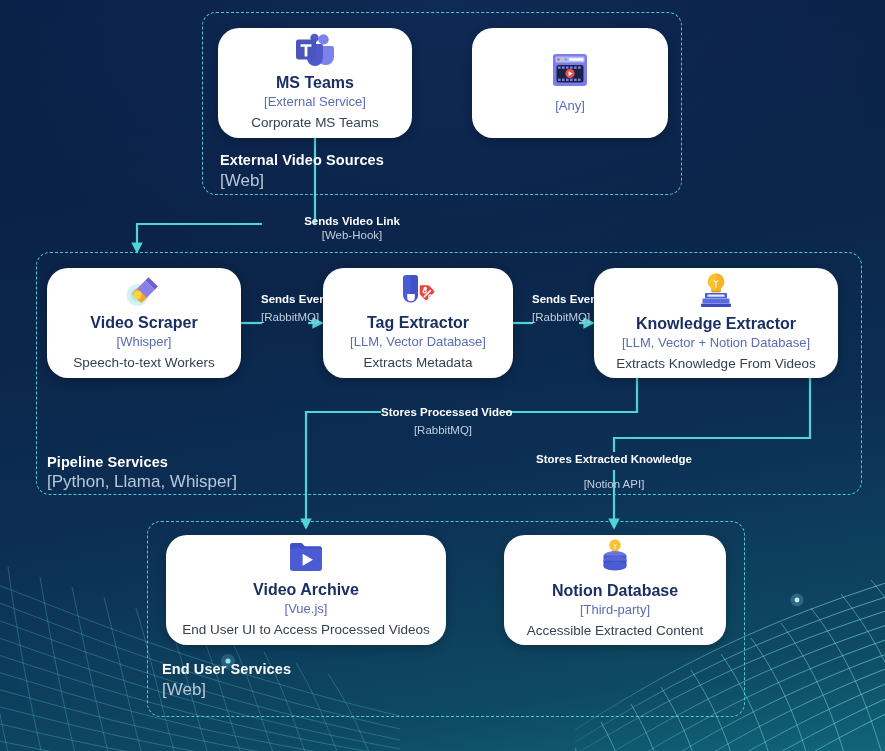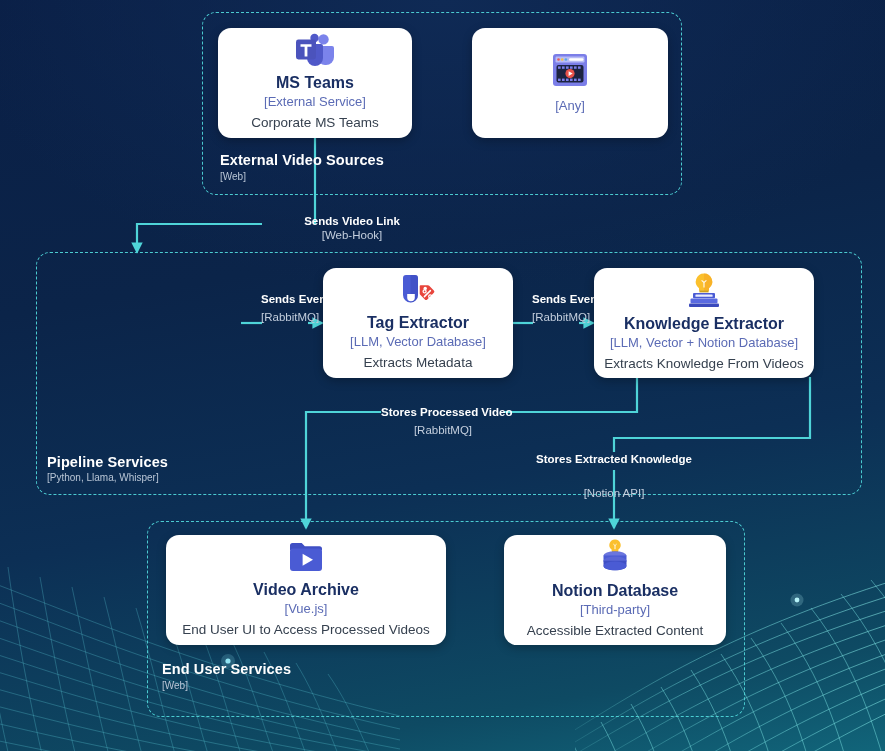--- a/index.html
+++ b/index.html
@@ -35,29 +35,29 @@
     position: absolute;
     color: #ffffff;
     font-size: 14.5px;
     font-weight: bold;
     letter-spacing: 0.1px;
     white-space: nowrap;
   }
   .group-sub {
     position: absolute;
     color: #b9c6d6;
-    font-size: 10px;
+    font-size: 17px;
     white-space: nowrap;
   }
 
   
   .card {
     position: absolute;
     background: #ffffff;
-    border-radius: 13px;
+    border-radius: 21px;
     box-shadow: 0 3px 10px rgba(0,0,0,0.25);
     display: flex;
     flex-direction: column;
     align-items: center;
     justify-content: center;
     padding: 10px 12px 12px;
   }
   .card-icon {
     width: 42px; height: 40px;
     display: flex; align-items: center; justify-content: center;
@@ -267,20 +267,35 @@
 
   <div class="edge-label boxed" style="left:262px; top:214px; width:180px; text-align:center;">
     <span class="el-main">Sends Video Link</span>
     <span class="el-sub">[Web-Hook]</span>
   </div>
 
   <div class="group" style="left:36px; top:252px; width:826px; height:243px;"></div>
   <div class="group-title" style="left:47px; top:454px;">Pipeline Services</div>
   <div class="group-sub" style="left:47px; top:472px;">[Python, Llama, Whisper]</div>
 
+  <div class="card" style="left:47px; top:268px; width:194px; height:110px;">
+    <div class="card-icon">
+      <svg width="40" height="36" viewBox="0 0 40 36">
+        <circle cx="13.5" cy="23" r="11" fill="#7dd8e0" opacity="0.32"></circle>
+        <circle cx="13.5" cy="23" r="7" fill="#8fe0e8" opacity="0.45"></circle>
+        <path d="M24.5 5.2l9.4 9.4-3.2 3.2-9.4-9.4z" fill="#6b5fd6"></path>
+        <path d="M21.3 8.4l9.4 9.4-11.2 11.2-9.4-9.4z" fill="#8b7fe8"></path>
+        <path d="M13.5 16.2l9.4 9.4-5.6 5.6-9.4-9.4z" fill="#f5a623"></path>
+        <circle cx="13.5" cy="23" r="4.2" fill="#fcd34d"></circle>
+      </svg>
+    </div>
+    <div class="card-title">Video Scraper</div>
+    <div class="card-tech">[Whisper]</div>
+    <div class="card-desc">Speech-to-text Workers</div>
+  </div>
 
   <div class="edge-label" style="left:261px; top:292px; width:48px;">
     <span class="el-main">Sends Event</span>
     <span class="el-sub" style="white-space:normal; margin-top:4px;">[RabbitMQ]</span>
   </div>
 
   <div class="card" style="left:323px; top:268px; width:190px; height:110px;">
     <div class="card-icon">
       <svg width="42" height="36" viewBox="0 0 42 36">
         <path d="M9 3h9a3 3 0 0 1 3 3v17a7.5 7.5 0 0 1-15 0V6a3 3 0 0 1 3-3z" fill="#4a5bd4"></path>
@@ -298,21 +313,21 @@
     <div class="card-title">Tag Extractor</div>
     <div class="card-tech">[LLM, Vector Database]</div>
     <div class="card-desc">Extracts Metadata</div>
   </div>
 
   <div class="edge-label" style="left:532px; top:292px; width:48px;">
     <span class="el-main">Sends Event</span>
     <span class="el-sub" style="white-space:normal; margin-top:4px;">[RabbitMQ]</span>
   </div>
 
-  <div class="card" style="left:594px; top:268px; width:220px; height:110px;">
+  <div class="card" style="left:594px; top:268px; width:244px; height:110px;">
     <div class="card-icon">
       <svg width="42" height="38" viewBox="0 0 42 38">
         <path d="M21 2.5a8.2 8.2 0 0 1 5 14.7v2.6H16v-2.6A8.2 8.2 0 0 1 21 2.5z" fill="#fbc02d"></path>
         <path d="M21 2.5a8.2 8.2 0 0 1 5 14.7v2.6h-5z" fill="#f5a623" opacity="0.55"></path>
         <g stroke="#ffffff" stroke-width="1.2" fill="none" opacity="0.9">
           <path d="M21 16.5v-5"></path>
             <path d="M18.6 9.4L21 11.5l2.4-2.1"></path>
         </g>
         <rect x="16.4" y="19.4" width="9.2" height="2" fill="#cfa21c"></rect>
         <rect x="10" y="22" width="22" height="5.2" rx="1" fill="#4a5bd4"></rect>
@@ -326,21 +341,21 @@
     <div class="card-desc">Extracts Knowledge From Videos</div>
   </div>
 
   <div class="edge-label" style="left:381px; top:405px; width:124px;">
     <span class="el-main">Stores Processed Video</span>
     <span class="el-sub" style="margin-top:4px;">[RabbitMQ]</span>
   </div>
 
   <div class="edge-label" style="left:491px; top:452px; width:246px;">
     <span class="el-main">Stores Extracted Knowledge</span>
-    <span class="el-sub" style="margin-top:20px;">[Notion API]</span>
+    <span class="el-sub" style="margin-top:11px;">[Notion API]</span>
   </div>
 
   <div class="group" style="left:147px; top:521px; width:598px; height:196px;"></div>
   <div class="group-title" style="left:162px; top:661px;">End User Services</div>
   <div class="group-sub" style="left:162px; top:680px;">[Web]</div>
 
   <div class="card" style="left:504px; top:535px; width:222px; height:110px;">
     <div class="card-icon">
       <svg width="36" height="38" viewBox="0 0 36 38">
         <path d="M18 1.5a5.6 5.6 0 0 1 3.4 10.1v1.8h-6.8v-1.8A5.6 5.6 0 0 1 18 1.5z" fill="#fbc02d"></path>

